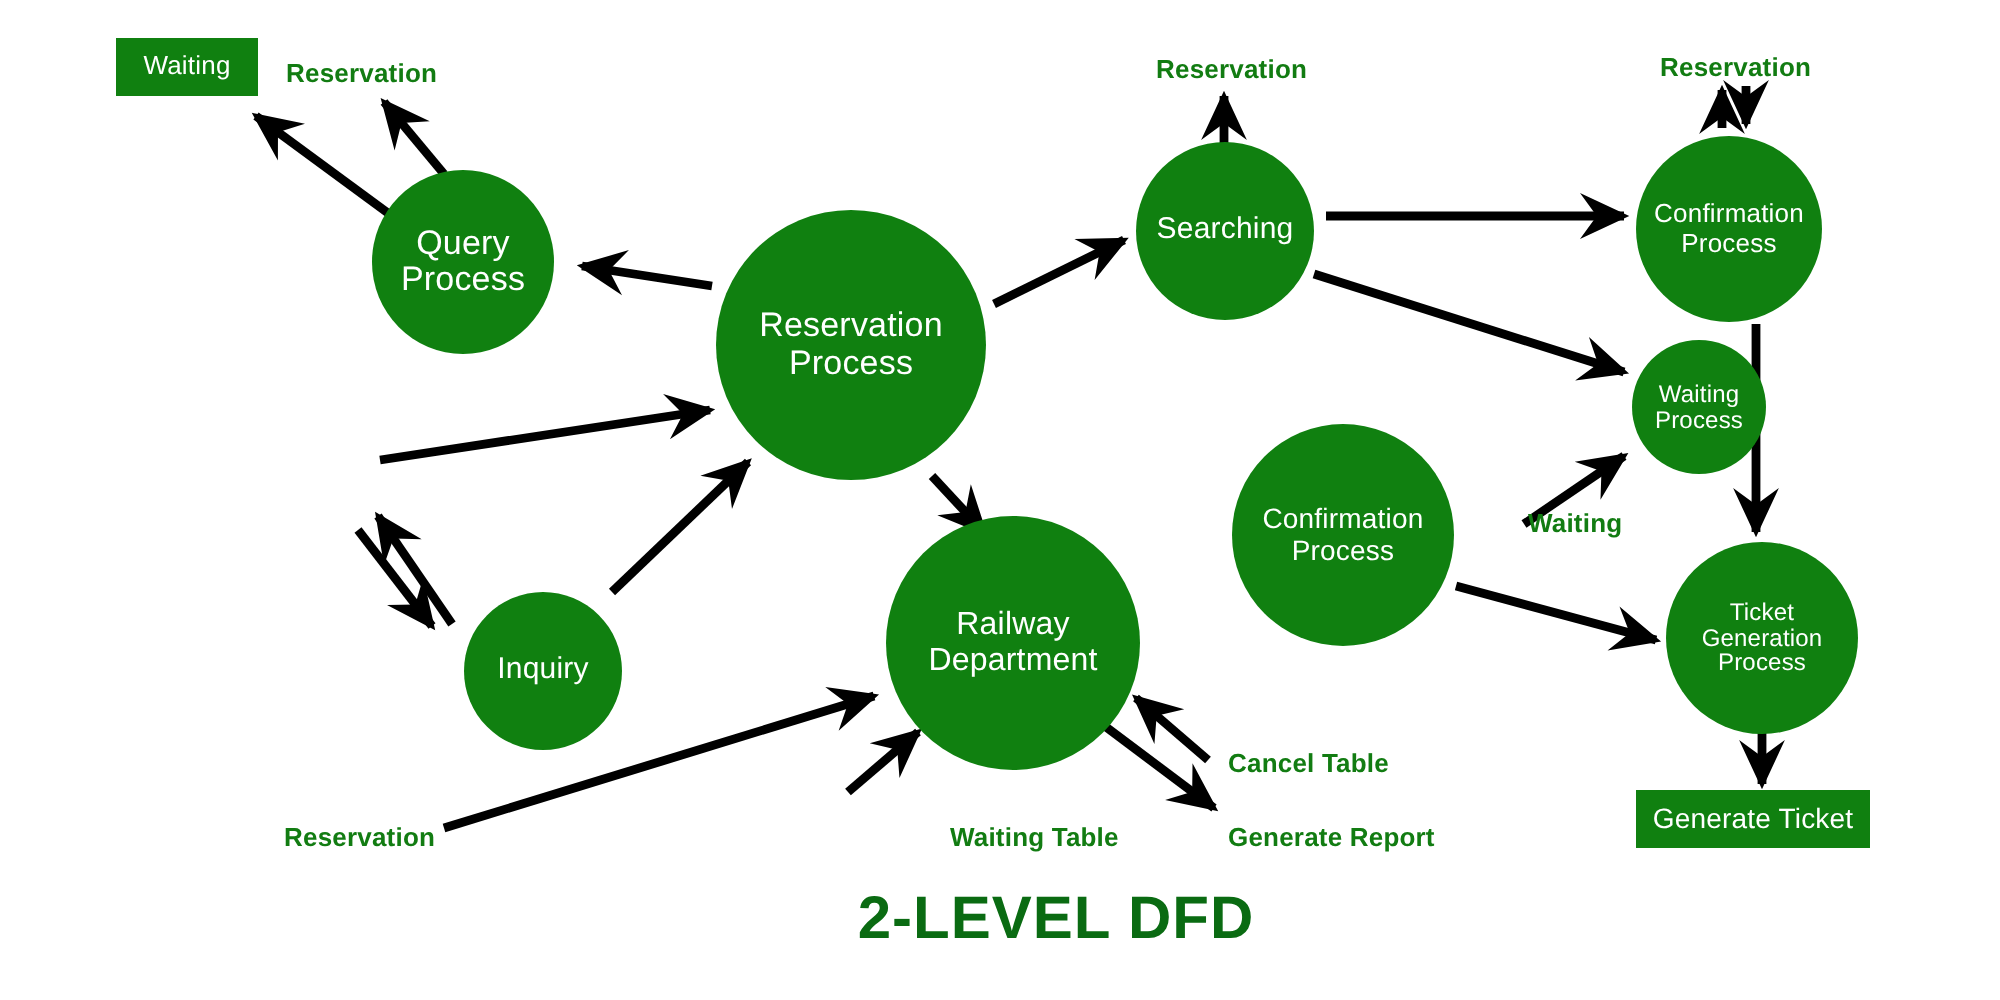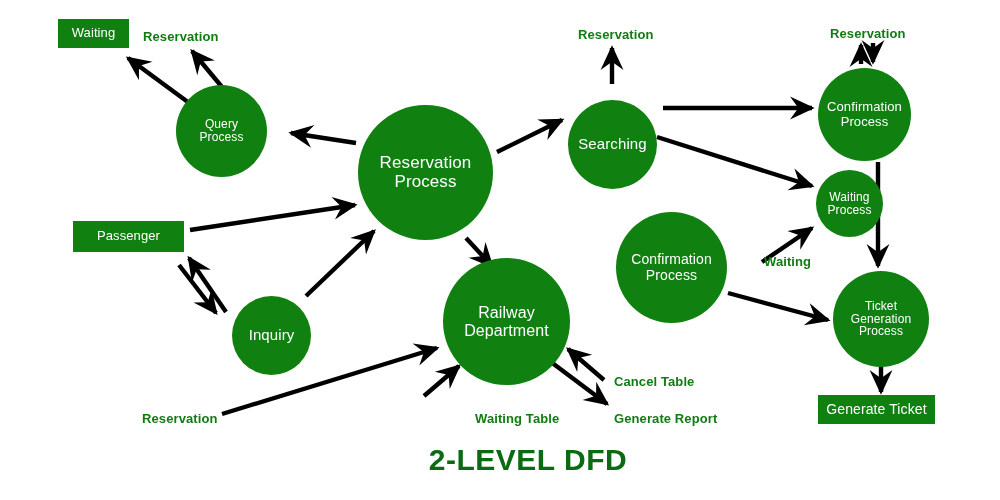--- a/index.html
+++ b/index.html
@@ -124,46 +124,43 @@
       <path d="M604,380 L568,349"></path>
 
       <path d="M551,362 L607,404"></path>
 
       <path d="M861,64 L861,45"></path>
 
       <path d="M873,43 L873,62"></path>
     </g>
   </svg>
 
-  <div class="node circle" style="left:176px; top:85px; width:91px; height:92px; font-size:12px;">
+  <div class="node circle" style="left:186px; top:85px; width:91px; height:92px; font-size:17px;">
     <span class="node-label">Query
 Process</span>
   </div>
 
   <div class="node box" style="left:58px; top:19px; width:71px; height:29px; font-size:13px;">
     <span class="node-label">Waiting</span>
   </div>
 
   <div class="node circle" style="left:358px; top:105px; width:135px; height:135px; font-size:17px;">
     <span class="node-label">Reservation
 Process</span>
   </div>
 
-  <div class="node circle" style="left:568px; top:100px; width:89px; height:89px; font-size:15px;">
+  <div class="node circle" style="left:568px; top:71px; width:89px; height:89px; font-size:15px;">
     <span class="node-label">Searching</span>
   </div>
 
   <div class="node circle" style="left:818px; top:68px; width:93px; height:93px; font-size:13px;">
     <span class="node-label">Confirmation
 Process</span>
   </div>
 
-  <div class="node box" style="left:73px; top:221px; width:111px; height:31px; font-size:13px;">
-    <span class="node-label">Passenger</span>
-  </div>
 
   <div class="node circle" style="left:816px; top:170px; width:67px; height:67px; font-size:12px;">
     <span class="node-label">Waiting
 Process</span>
   </div>
 
   <div class="node circle" style="left:616px; top:212px; width:111px; height:111px; font-size:14px;">
     <span class="node-label">Confirmation
 Process</span>
   </div>

